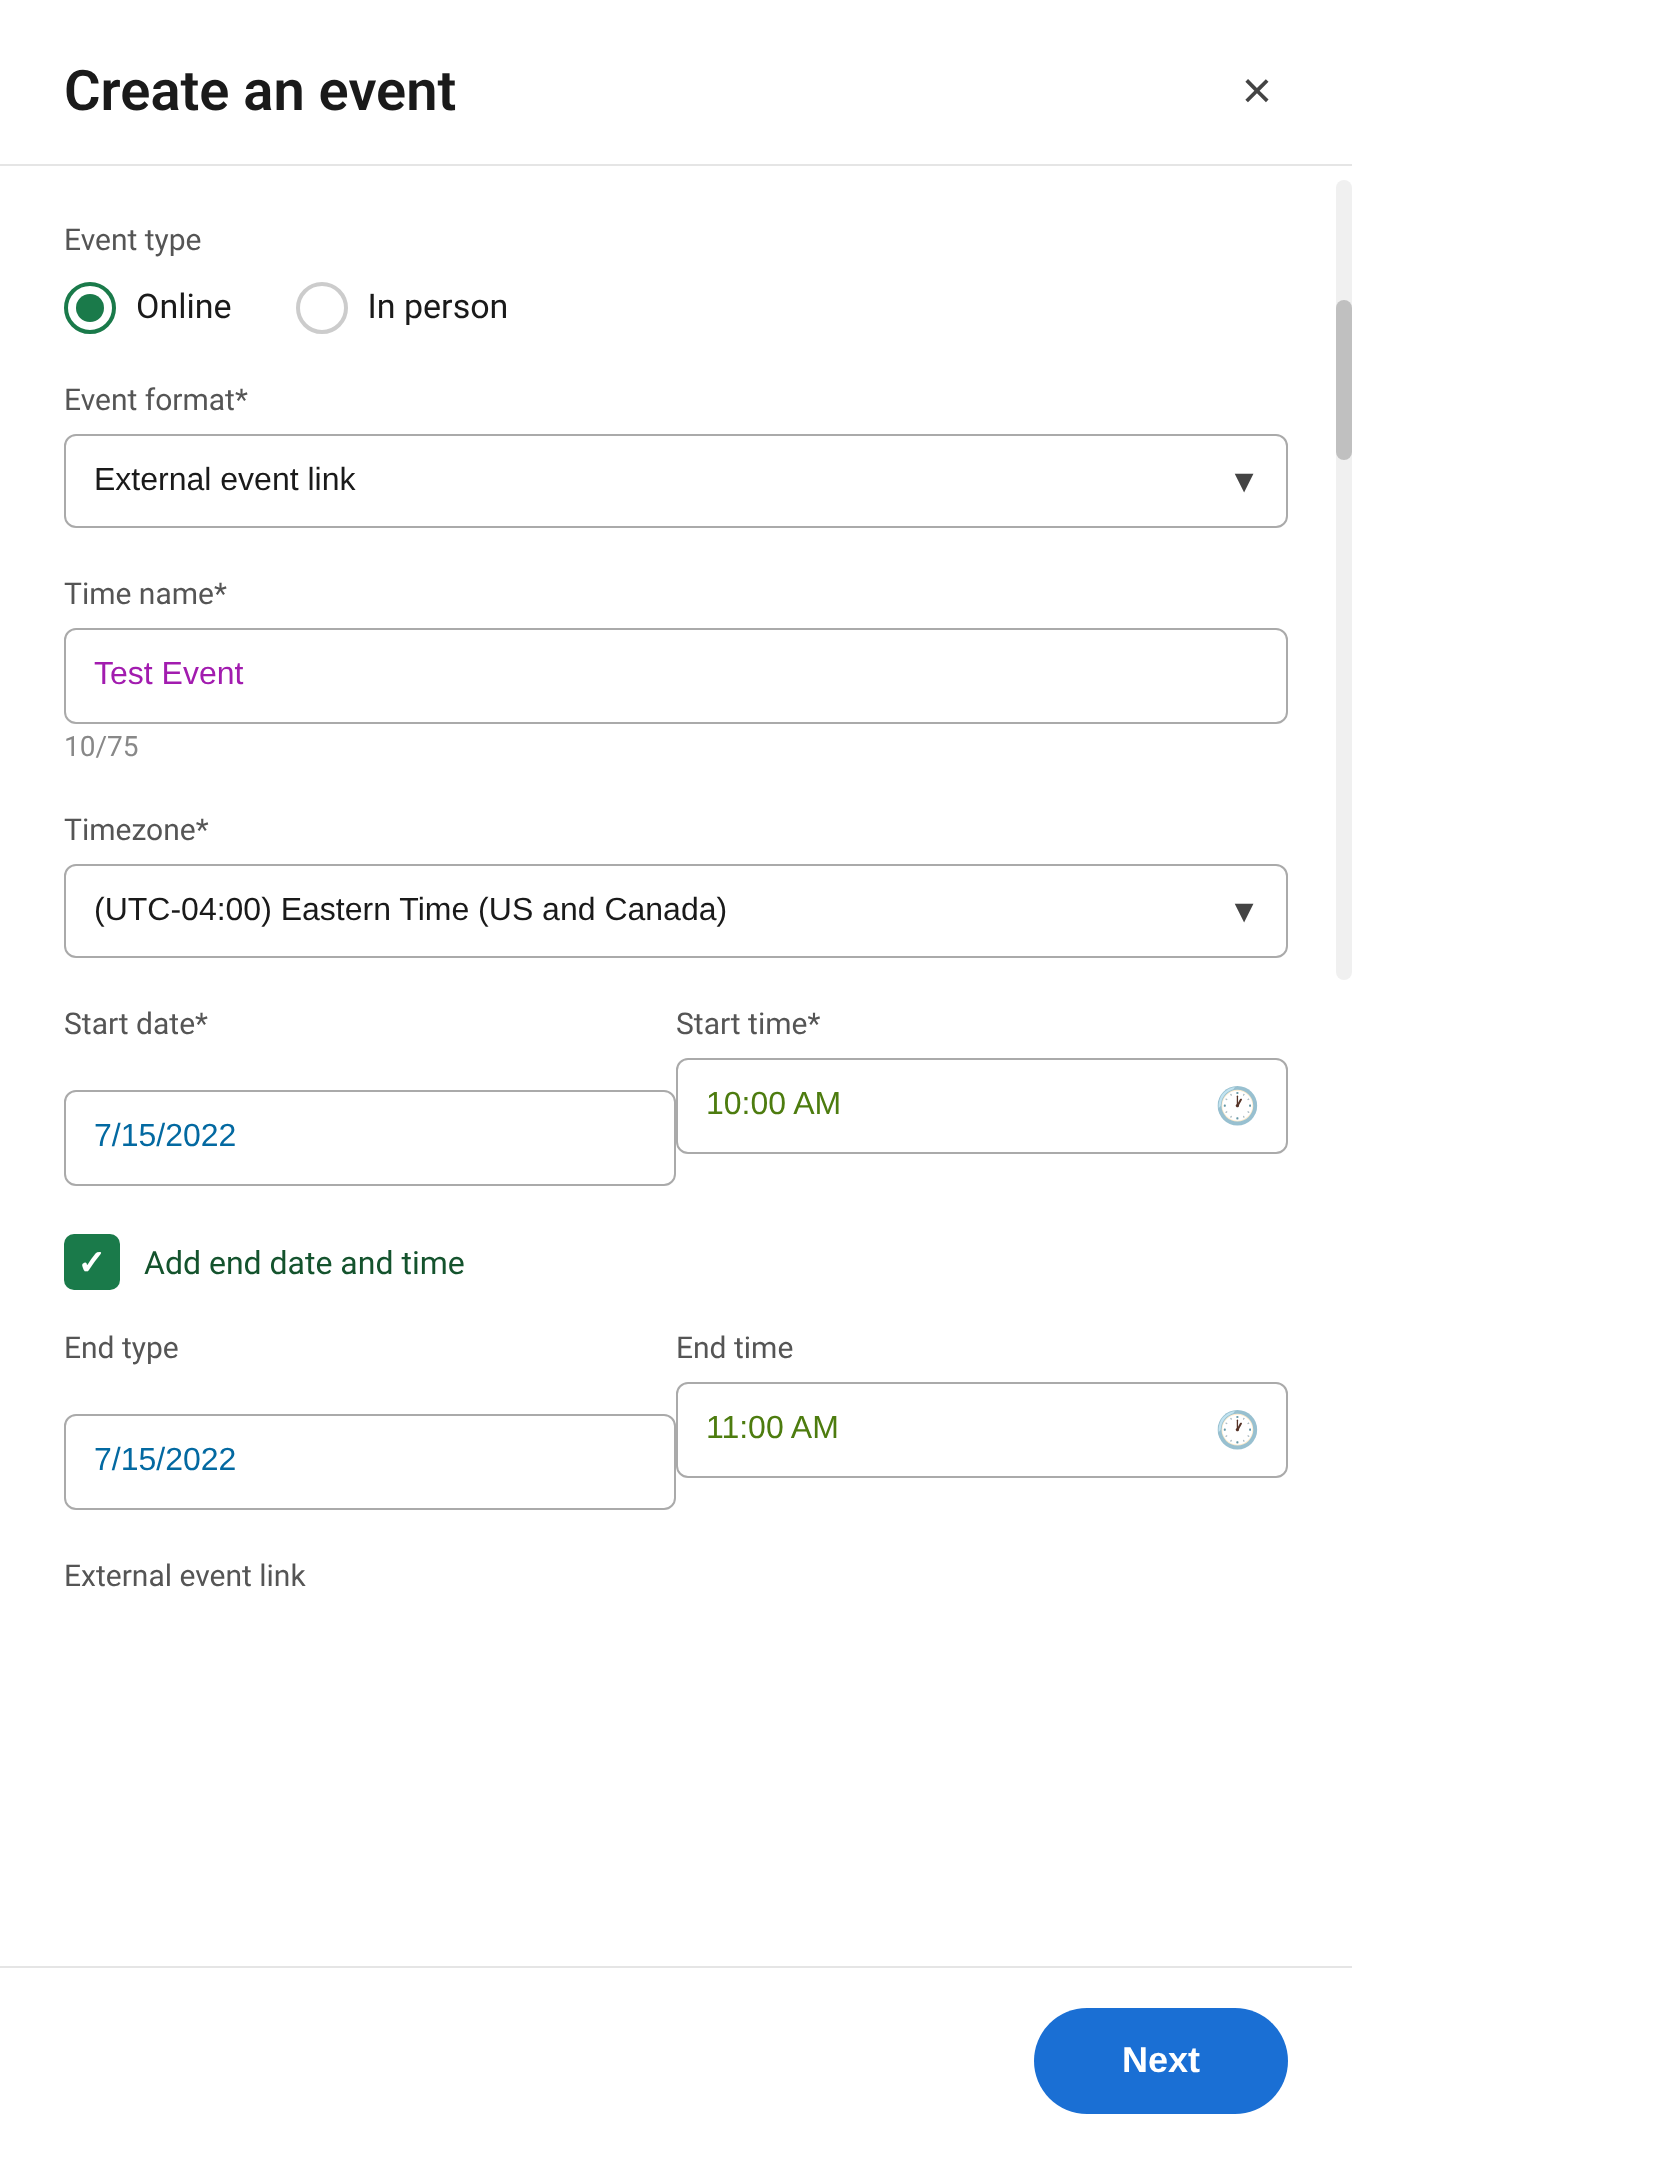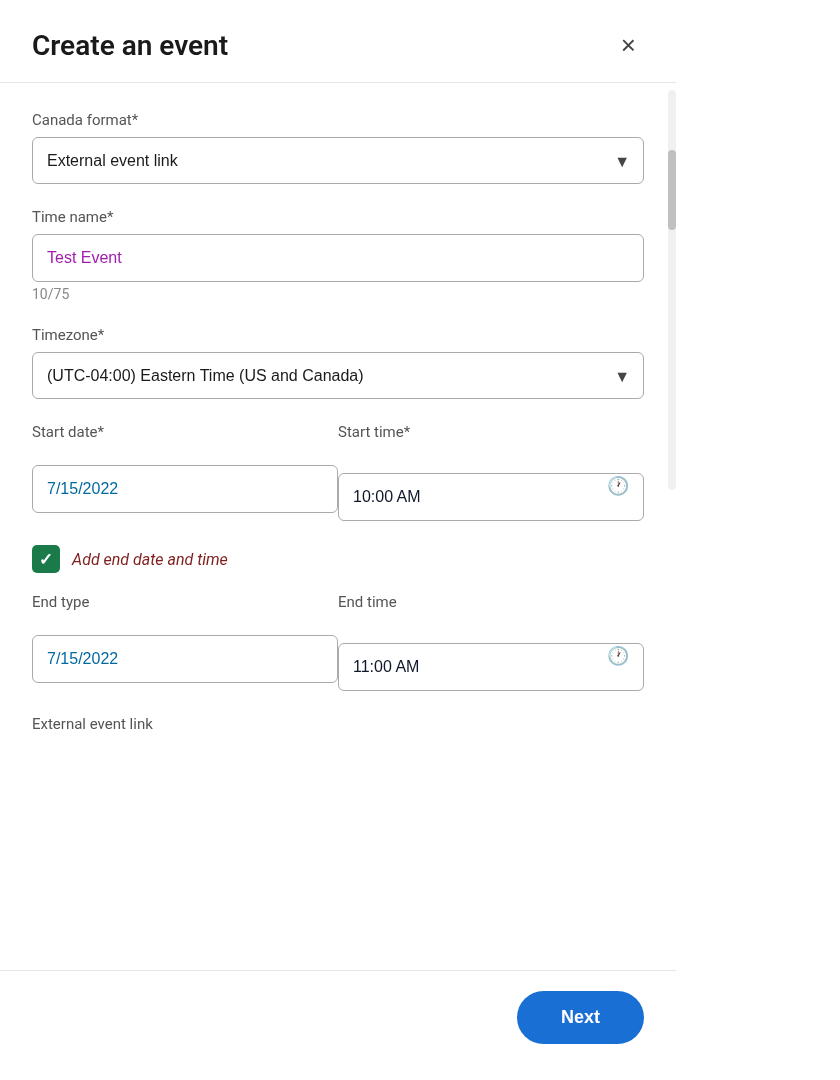--- a/index.html
+++ b/index.html
@@ -176,23 +176,22 @@
     .time-input-wrapper {
       position: relative;
     }
 
     .time-input {
       width: 100%;
       padding: 14px 44px 14px 14px;
       font-size: 16px;
       border: 1.5px solid #aaa;
       border-radius: 6px;
-      color: #0f172a;
-      background: #fff;
-      margin-top: 24px;
+      color: #4d7c0f;
+      background: #fff;
     }
 
     .clock-icon {
       position: absolute;
       right: 14px;
       top: 50%;
       transform: translateY(-50%);
       color: #888;
       font-size: 18px;
       pointer-events: none;
@@ -218,33 +217,32 @@
     }
 
     .checkbox-box .checkmark {
       color: #fff;
       font-size: 17px;
       font-weight: bold;
     }
 
     .checkbox-label {
       font-size: 16px;
-      color: #7f1d1d;
-      font-style: italic;
+      color: #14532d;
     }
 
     .external-link-label {
       font-size: 15px;
       color: #555;
       margin-top: 24px;
     }
 
     .dialog-footer {
       position: absolute;
-      bottom: 16px;
+      bottom: 3px;
       left: 0;
       right: 0;
       padding: 20px 32px;
       display: flex;
       justify-content: flex-end;
       background: #fff;
       border-top: 1px solid #e5e5e5;
     }
 
     .next-button {
@@ -287,23 +285,37 @@
     <div class="scrollbar-thumb"></div>
   </div>
 
   <div class="dialog-header">
     <h1 class="dialog-title">Create an event</h1>
     <button class="close-button">×</button>
   </div>
 
   <div class="dialog-body">
 
-
-    <div class="form-section">
-      <div class="field-label">Canada format*</div>
+    <div class="form-section">
+      <div class="section-label">Event type</div>
+      <div class="radio-group">
+        <label class="radio-option">
+          <div class="radio-circle selected">
+          </div>
+          <span class="radio-label">Online</span>
+        </label>
+        <label class="radio-option">
+          <div class="radio-circle"></div>
+          <span class="radio-label">In person</span>
+        </label>
+      </div>
+    </div>
+
+    <div class="form-section">
+      <div class="field-label">Event format*</div>
       <div class="select-wrapper">
         <select class="select-field"><option value="External event link">External event link</option><option value="Webinar">Webinar</option><option value="Video call">Video call</option><option value="In-person">In-person</option></select>
         <span class="select-arrow">▼</span>
       </div>
     </div>
 
     <div class="form-section">
       <div class="field-label">Time name*</div>
       <input type="text" class="text-input" value="Test Event" style="">
       <div class="char-count">10/75</div>

